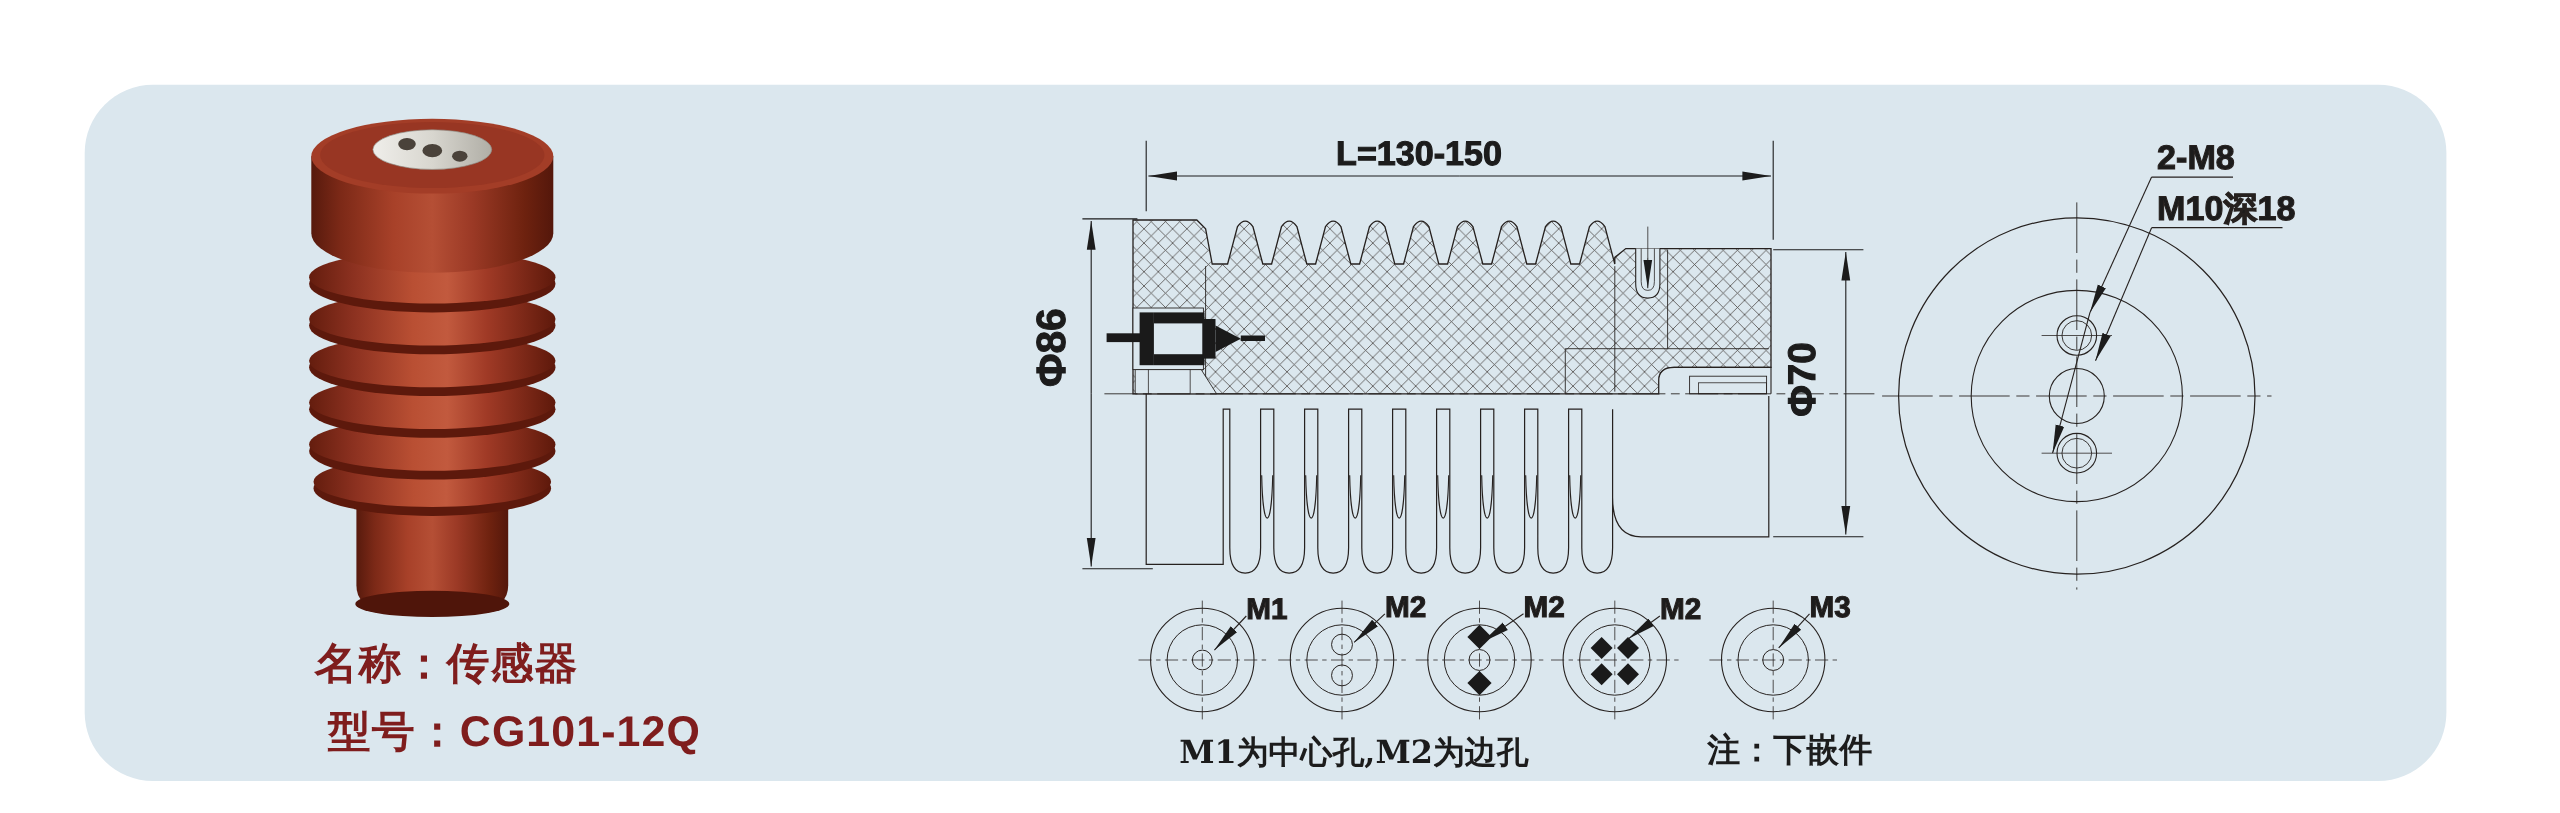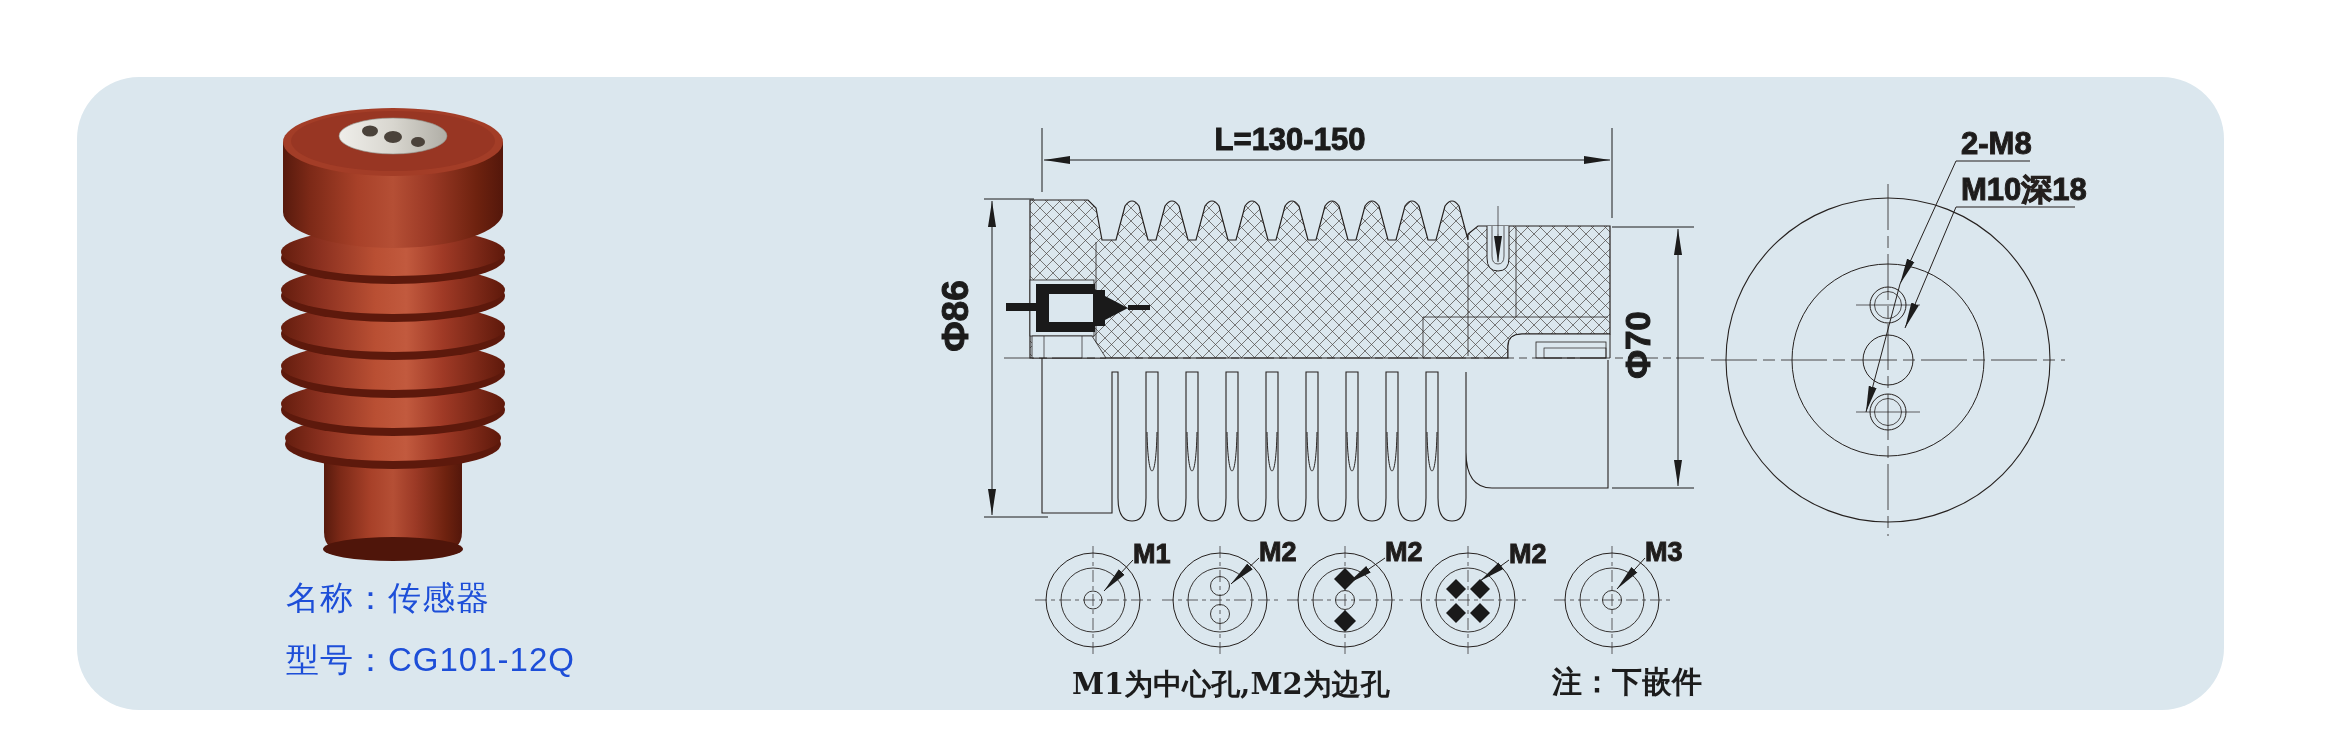--- a/index.html
+++ b/index.html
@@ -1,24 +1,24 @@
 <!DOCTYPE html>
 <html><head>
 <meta charset="utf-8">
 <style>
   html,body{margin:0;padding:0;background:#ffffff;}
   body{width:2327px;height:739px;position:relative;overflow:hidden;
        font-family:"Liberation Sans",sans-serif;color:#1b1b1b;}
   .panel{position:absolute;left:77px;top:77px;width:2147px;height:633px;
          border-radius:62px;background:#dbe7ee;}
   .photo{position:absolute;left:278px;top:100px;width:230px;height:465px;}
-  .cn-label{position:absolute;font-weight:normal;font-size:33px;letter-spacing:1px;
-            color:#1d4ed8;font-family:"Liberation Sans",sans-serif;white-space:nowrap;}
+  .cn-label{position:absolute;font-weight:bold;font-size:39px;letter-spacing:1px;
+            color:#7f1d1d;font-family:"Liberation Sans",sans-serif;white-space:nowrap;}
   #nameLabel{left:286px;top:576px;}
-  #modelLabel{left:286px;top:638px;}
+  #modelLabel{left:298px;top:638px;}
   svg text{font-family:"Liberation Sans",sans-serif;fill:#1c1c1c;}
   svg text.cjk-note{font-family:"DejaVu Serif",serif;font-weight:bold;}
   .drawing{position:absolute;left:900px;top:60px;width:1345px;height:660px;}
 </style>
 </head>
 <body>
 
 <div class="panel"></div>
 
 <svg class="photo" viewBox="0 0 230 465">

